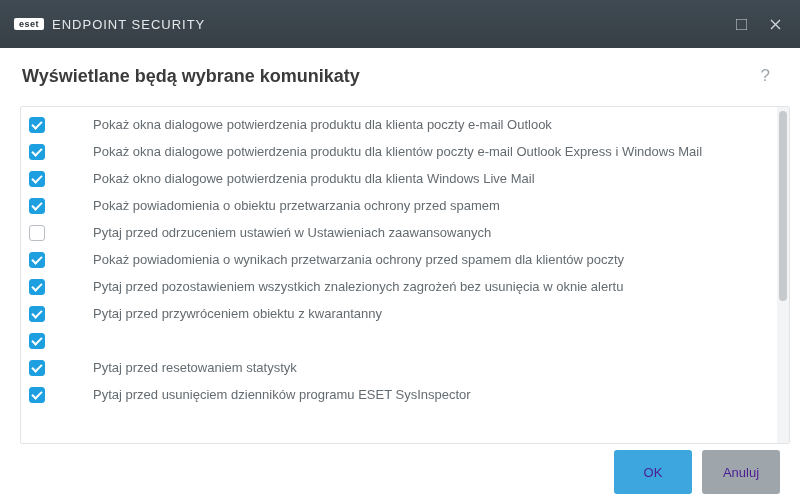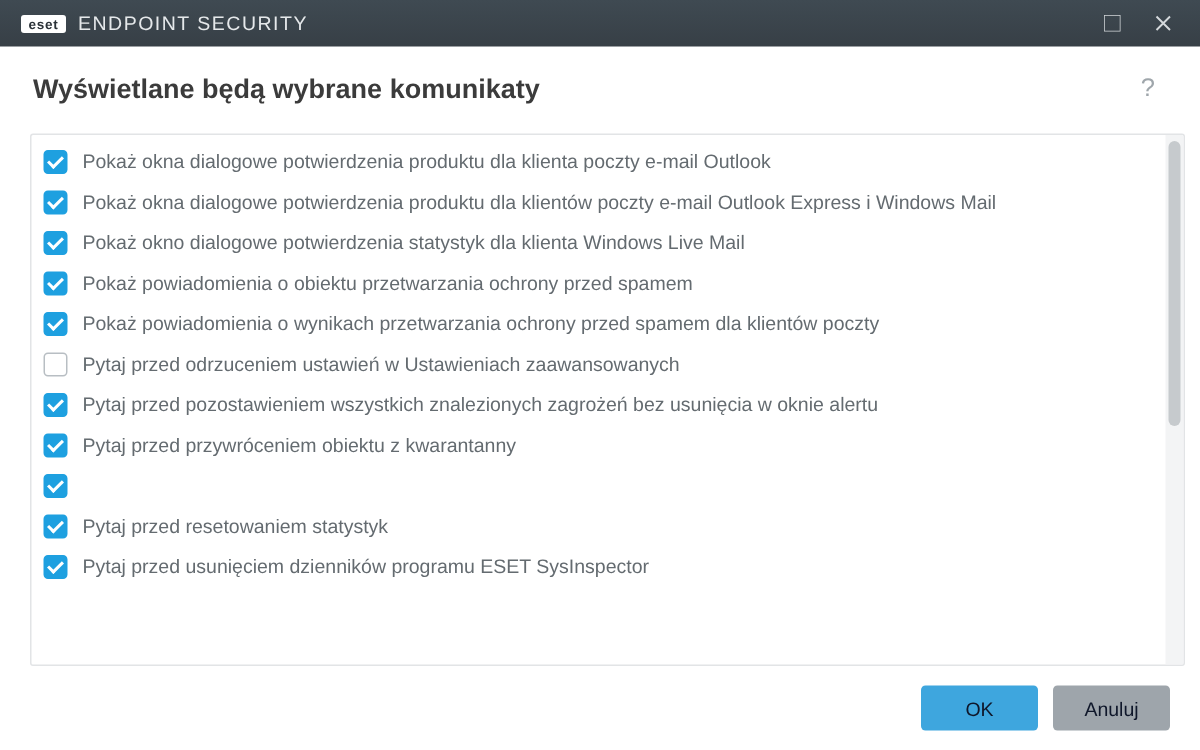--- a/index.html
+++ b/index.html
@@ -1,20 +1,20 @@
 <!DOCTYPE html>
 <html><head>
 <meta charset="utf-8">
 <style>
   * { box-sizing: border-box; margin: 0; padding: 0; }
   html, body { width: 800px; height: 500px; font-family: "Segoe UI", Arial, sans-serif; overflow: hidden; }
   body { background: #fff; display: flex; flex-direction: column; }
 
   .titlebar {
-    height: 31px;
+    height: 48px;
     background: linear-gradient(to bottom, #3f4a52, #373f46);
     display: flex; align-items: center;
     padding: 0 8px 0 14px;
     color: #fff;
   }
   .brand-badge {
     background: #fff; color: #2b3238;
     font-size: 9px; font-weight: 700;
     padding: 1px 5px; border-radius: 2px;
     letter-spacing: 0.5px;
@@ -46,20 +46,21 @@
   }
   .list {
     flex: 1;
     overflow-y: hidden;
     padding: 4px 0;
   }
   .row {
     display: flex; align-items: center;
     padding: 4px 8px 4px 8px;
     min-height: 27px;
+    gap: 38px;
   }
   .cb {
     width: 16px; height: 16px;
     border: 1.5px solid #1ea0e0;
     border-radius: 3px;
     margin-right: 10px;
     flex-shrink: 0;
     position: relative;
     background: #fff;
   }
@@ -91,23 +92,23 @@
     border-radius: 4px;
   }
 
   .footer {
     height: 56px;
     display: flex; align-items: center; justify-content: flex-end;
     padding: 0 20px;
     gap: 10px;
   }
   .btn {
-    min-width: 78px; height: 30px;
+    min-width: 78px; height: 44px;
     border: none; border-radius: 3px;
-    font-size: 13px; color: #0f172a;
+    font-size: 13px; color: #4c1d95;
     display: flex; align-items: center; justify-content: center;
     padding: 0 18px;
   }
   .btn-primary { background: #3ea6de; }
   .btn-secondary { background: #9ea5ab; text-align: right; }
 </style>
 </head>
 <body>
 
 <div class="titlebar">
@@ -136,33 +137,33 @@
       <div class="row">
         <span class="cb checked"></span>
         <span class="row-label">Pokaż okna dialogowe potwierdzenia produktu dla klienta poczty e-mail Outlook</span>
       </div>
       <div class="row">
         <span class="cb checked"></span>
         <span class="row-label">Pokaż okna dialogowe potwierdzenia produktu dla klientów poczty e-mail Outlook Express i Windows Mail</span>
       </div>
       <div class="row">
         <span class="cb checked"></span>
-        <span class="row-label">Pokaż okno dialogowe potwierdzenia statystyk dla klienta Windows Live Mail</span>
+        <span class="row-label">Pokaż okno dialogowe potwierdzenia produktu dla klienta Windows Live Mail</span>
       </div>
       <div class="row">
         <span class="cb checked"></span>
         <span class="row-label">Pokaż powiadomienia o obiektu przetwarzania ochrony przed spamem</span>
       </div>
       <div class="row">
+        <span class="cb unchecked"></span>
+        <span class="row-label">Pytaj przed odrzuceniem ustawień w Ustawieniach zaawansowanych</span>
+      </div>
+      <div class="row">
         <span class="cb checked"></span>
         <span class="row-label">Pokaż powiadomienia o wynikach przetwarzania ochrony przed spamem dla klientów poczty</span>
-      </div>
-      <div class="row">
-        <span class="cb unchecked"></span>
-        <span class="row-label">Pytaj przed odrzuceniem ustawień w Ustawieniach zaawansowanych</span>
       </div>
       <div class="row">
         <span class="cb checked"></span>
         <span class="row-label">Pytaj przed pozostawieniem wszystkich znalezionych zagrożeń bez usunięcia w oknie alertu</span>
       </div>
       <div class="row">
         <span class="cb checked"></span>
         <span class="row-label">Pytaj przed przywróceniem obiektu z kwarantanny</span>
       </div>
       <div class="row">

